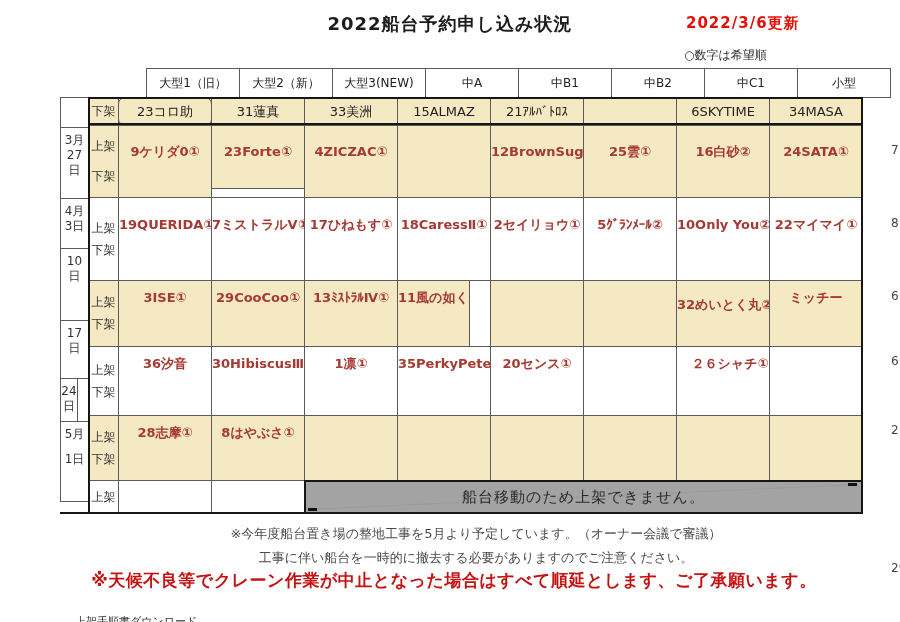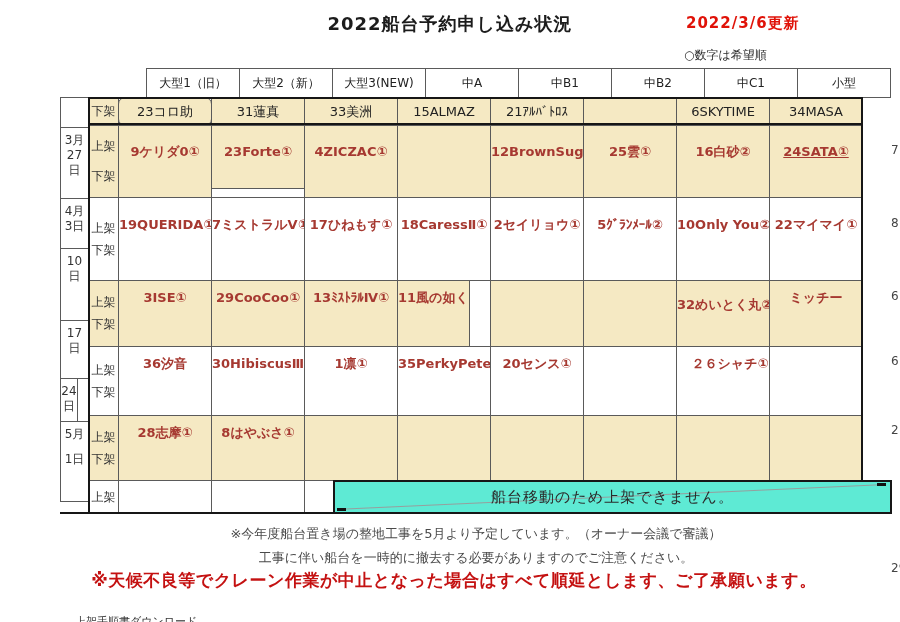--- a/index.html
+++ b/index.html
@@ -26,22 +26,22 @@
          white-space:nowrap;overflow:hidden;}
   .scell.blacktxt{font-weight:normal;color:#222;display:flex;align-items:center;justify-content:center;padding-top:0!important;}
   .shade{background:#f5e9c3;}
   .edge{border:none;font-size:12px;color:#444;background:transparent;}
 
   .thick{position:absolute;box-sizing:border-box;pointer-events:none;background:transparent;}
   #outer-border{left:88px;top:97px;width:775px;height:417px;border:2px solid #161616;}
   #thick-line{left:88px;top:123px;width:775px;height:2px;background:#161616;}
   #bottom-ext{left:60px;top:512px;width:30px;height:2px;background:#161616;}
 
-  #notice-box{left:304px;top:480px;width:559px;height:34px;border:2px solid #161616;background:#5eead4;
-              display:flex;align-items:center;justify-content:center;z-index:5;margin-left:29px;}
+  #notice-box{left:304px;top:480px;width:559px;height:34px;border:2px solid #161616;background:#a3a3a3;
+              display:flex;align-items:center;justify-content:center;z-index:5;}
   #notice-box .txt{font-size:15px;color:#2a2a2a;z-index:2;letter-spacing:1px;}
   #notice-box svg{position:absolute;left:0;top:0;width:100%;height:100%;}
   .tick{position:absolute;height:3px;width:9px;background:#111;}
   .tick.tl{left:2px;bottom:1px;}
   .tick.tr{right:4px;top:1px;}
 
   .note{left:0;top:0;width:900px;text-align:center;padding-left:52px;color:#4a4a4a;font-size:13px;}
   #note1{top:525px;}
   #note2{top:549px;}
   #warning{top:569px;width:900px;left:0;text-align:center;padding-left:8px;
@@ -105,21 +105,21 @@
         <div>上架</div>
         <div>下架</div>
       </div>
       <div class="scell shade" style="left: 118px; top: 125px; width: 94px; height: 73px; padding-top: 18px;">9ケリダ0①</div>
       <div class="scell shade" style="left: 211px; top: 125px; width: 94px; height: 64px; padding-top: 18px;">23Forte①</div>
       <div class="scell shade" style="left: 304px; top: 125px; width: 94px; height: 73px; padding-top: 18px;">4ZICZAC①</div>
       <div class="scell shade" style="left: 397px; top: 125px; width: 94px; height: 73px; padding-top: 18px;"></div>
       <div class="scell shade" style="left: 490px; top: 125px; width: 94px; height: 73px; padding-top: 18px;">12BrownSugar①</div>
       <div class="scell shade" style="left: 583px; top: 125px; width: 94px; height: 73px; padding-top: 18px;">25雲①</div>
       <div class="scell shade" style="left: 676px; top: 125px; width: 94px; height: 73px; padding-top: 18px;">16白砂②</div>
-      <div class="scell shade" style="left: 769px; top: 125px; width: 94px; height: 73px; padding-top: 18px; text-decoration: underline;">24SATA①</div>
+      <div class="scell shade" style="left: 769px; top: 125px; width: 94px; height: 73px; padding-top: 18px;">24SATA①</div>
       <div class="lcell" style="left: 88px; top: 197px; width: 31px; height: 84px;">
         <div>上架</div>
         <div>下架</div>
       </div>
       <div class="scell" style="left: 118px; top: 197px; width: 94px; height: 84px; padding-top: 19px;">19QUERIDA①</div>
       <div class="scell" style="left: 211px; top: 197px; width: 94px; height: 84px; padding-top: 19px;">7ミストラルV①</div>
       <div class="scell" style="left: 304px; top: 197px; width: 94px; height: 84px; padding-top: 19px;">17ひねもす①</div>
       <div class="scell" style="left: 397px; top: 197px; width: 94px; height: 84px; padding-top: 19px;">18CaressⅡ①</div>
       <div class="scell" style="left: 490px; top: 197px; width: 94px; height: 84px; padding-top: 19px;">2セイリョウ①</div>
       <div class="scell" style="left: 583px; top: 197px; width: 94px; height: 84px; padding-top: 19px;">5ｸﾞﾗﾝﾒｰﾙ②</div>

